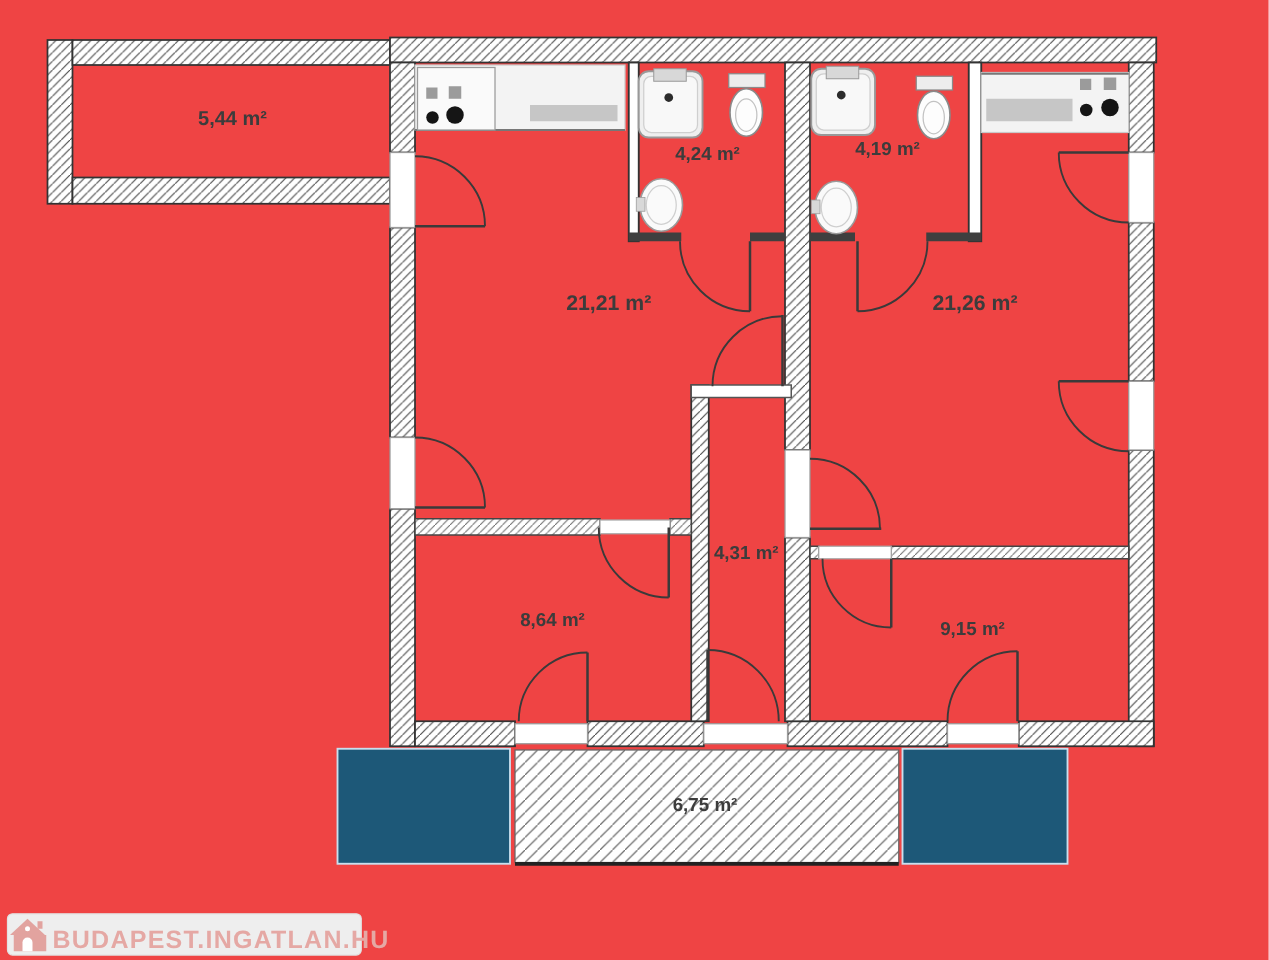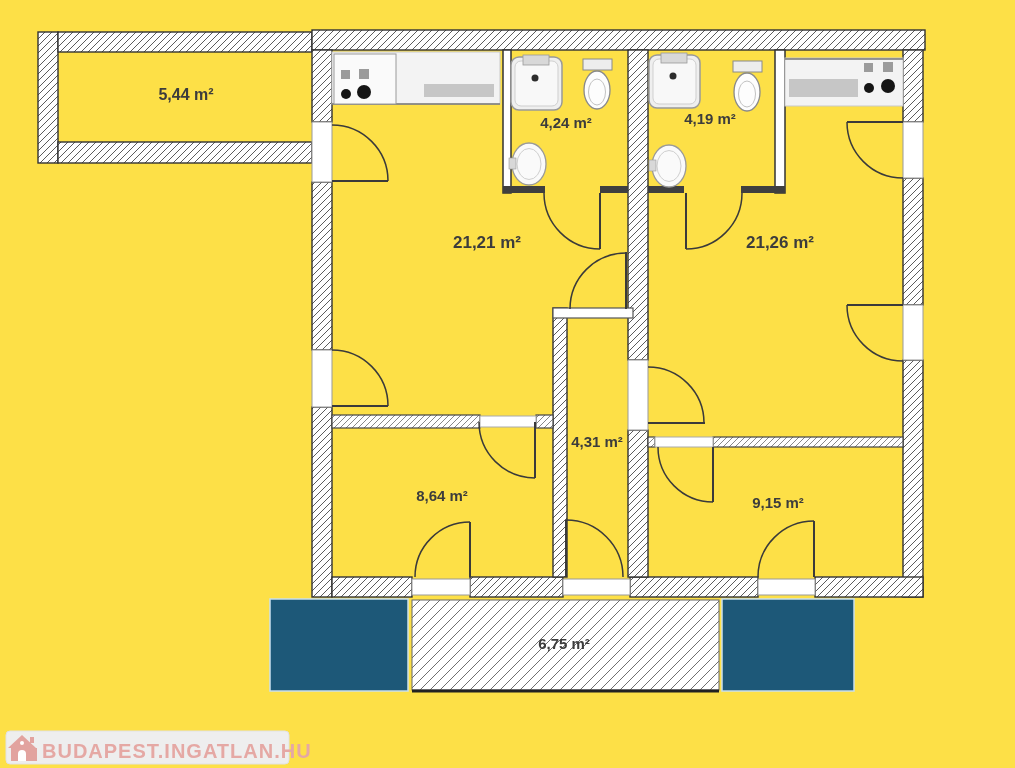--- a/index.html
+++ b/index.html
@@ -1,16 +1,16 @@
 <!DOCTYPE html>
 <html><head>
 <meta charset="utf-8">
 <style>
   html,body{margin:0;padding:0;background:#fff;}
-  .stage{position:relative;width:1015px;height:768px;background:#fde047;overflow:hidden;
+  .stage{position:relative;width:1015px;height:768px;background:#ef4444;overflow:hidden;
          font-family:"Liberation Sans",sans-serif;}
   svg{display:block;}
   text.room-label{font-family:"Liberation Sans",sans-serif;font-weight:bold;fill:#3c3c3c;}
   text.wm{font-family:"Liberation Sans",sans-serif;font-weight:bold;letter-spacing:1px;}
 </style>
 </head>
 <body>
 
 <div class="stage">
 <svg width="1015" height="768" viewBox="0 0 1015 768" xmlns="http://www.w3.org/2000/svg">

